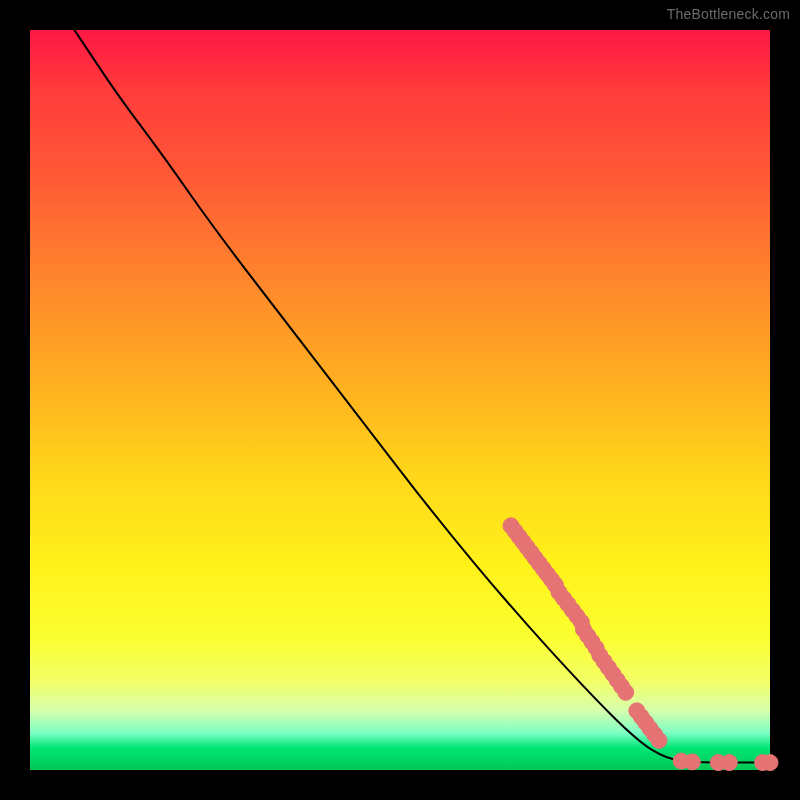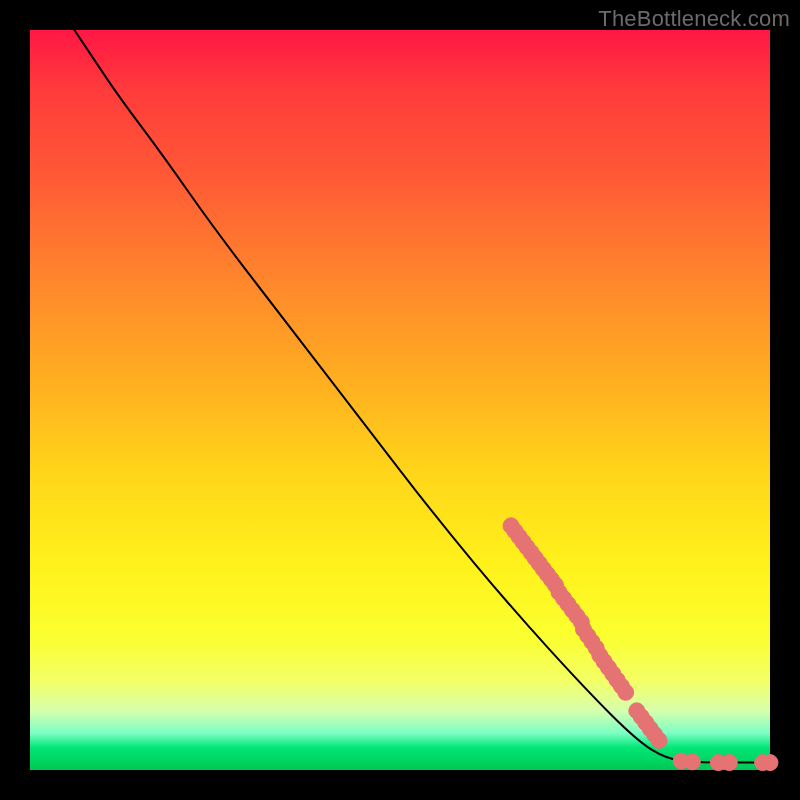--- a/index.html
+++ b/index.html
@@ -39,21 +39,21 @@
       #7cffc4 95%,
       #00e676 97%,
       #00c853 100%
     );
   }
   .attribution {
     position: absolute;
     top: 6px;
     right: 10px;
     color: #6b6b6b;
-    font-size: 22px;
+    font-size: 14px;
     font-weight: 500;
     letter-spacing: 0.2px;
     user-select: none;
   }
   svg.curve {
     position: absolute;
     left: 0;
     top: 0;
     width: 740px;
     height: 740px;

